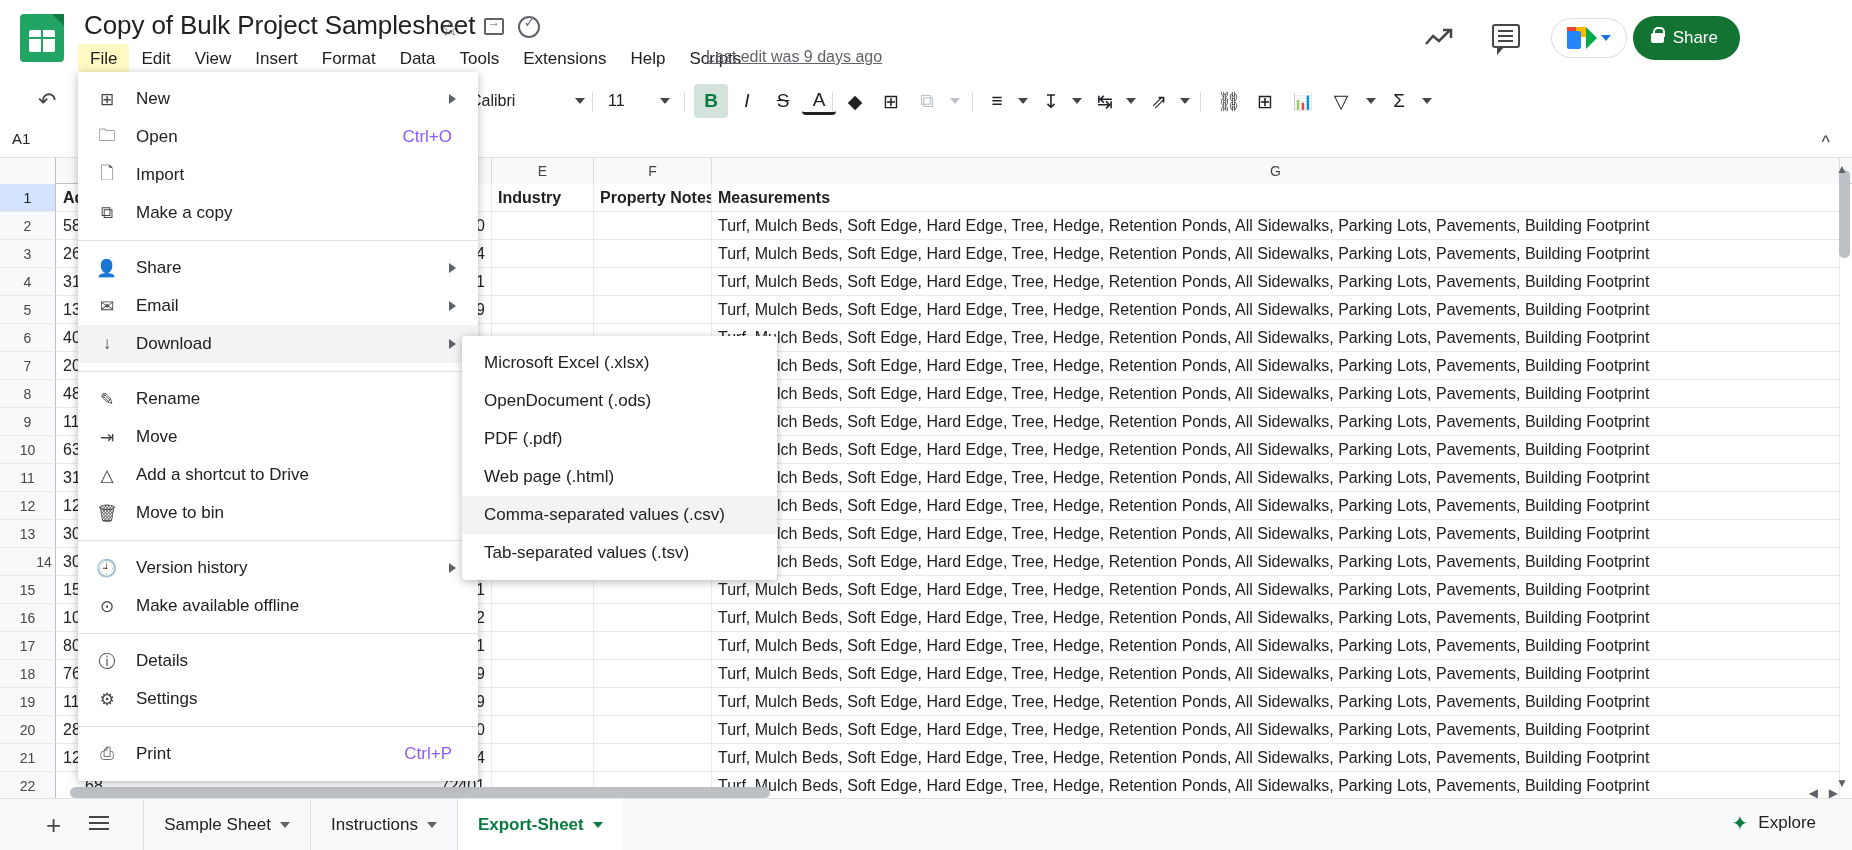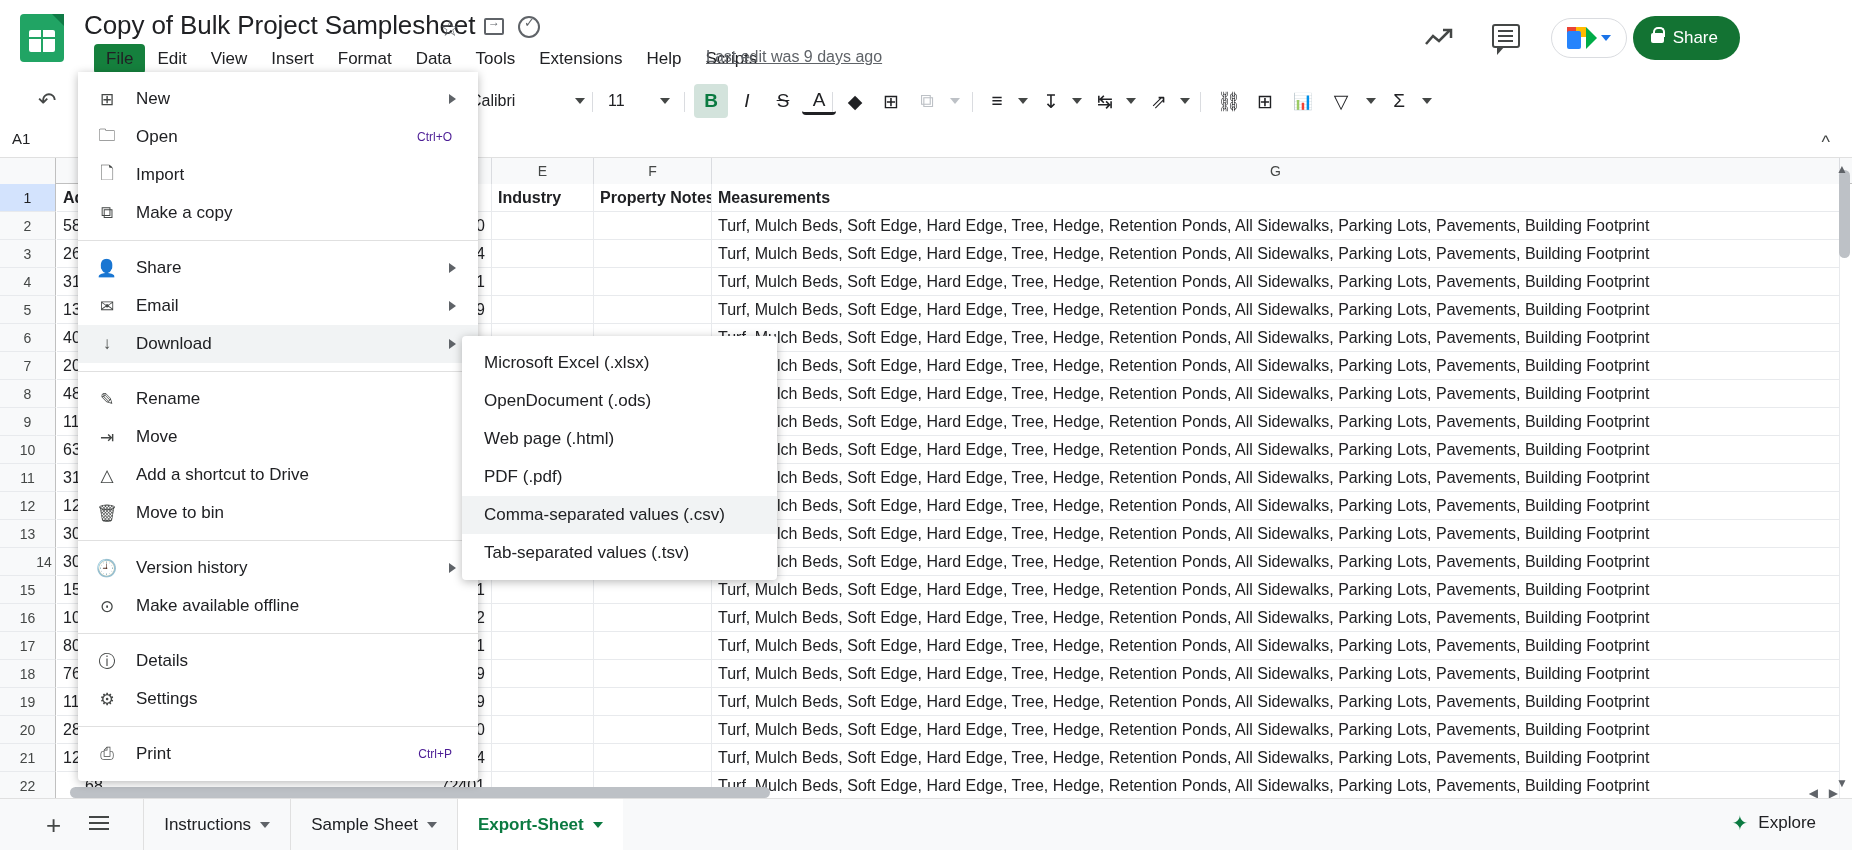--- a/index.html
+++ b/index.html
@@ -47,21 +47,21 @@
     left: 518px; top: 16px; width: 22px; height: 22px;
     border: 2px solid #5f6368; border-radius: 50%;
   }
   .cloud-icon::after { content: "✓"; position: absolute; left: 4px; top: -3px; font-size: 13px; color: #5f6368; }
 
   .menubar { position: absolute; left: 78px; top: 44px; display: flex; gap: 0px; }
   .menu-item {
     font-size: 17px; color: #202124; padding: 4px 12px; border-radius: 4px;
     cursor: pointer; white-space: nowrap; line-height: 22px;
   }
-  .menu-item.active { background: #15803d; margin-left: 16px; }
+  .menu-item.active { background: #fef9c3; }
   .last-edit {
     position: absolute; left: 706px; top: 48px;
     font-size: 16px; color: #5f6368; text-decoration: underline; cursor: pointer;
     white-space: nowrap;
   }
 
   .trend-icon { position: absolute; right: 306px; top: 26px; width: 34px; height: 24px; cursor: pointer; }
   .comment-icon {
     position: absolute; right: 244px; top: 24px; width: 28px; height: 24px;
     border: 2.5px solid #444746; border-radius: 3px; cursor: pointer;
@@ -164,21 +164,21 @@
     box-shadow: 0 2px 10px rgba(0,0,0,.28); border-radius:0 0 4px 4px; padding:8px 0;
     z-index: 50;
   }
   .mi {
     position:relative; height:38px; display:flex; align-items:center; cursor:pointer;
     font-size:17px; color:#202124; padding-left:0;
   }
   .mi:hover, .mi.hl { background:#f1f3f4; }
   .mi-ico { width:58px; text-align:center; font-size:17px; color:#444746; flex:0 0 58px; }
   .mi-lbl { flex:1; white-space:nowrap; }
-  .mi-sc { font-size:12px; color:#4c1d95; padding-right:26px;text-align:right; }
+  .mi-sc { font-size:17px; color:#8b5cf6; padding-right:26px;text-align:right; }
   .mi-arrow { position:absolute; right:22px; width:0;height:0;
     border-top:5px solid transparent;border-bottom:5px solid transparent;border-left:7px solid #5f6368; }
   .mi-sep { height:1px; background:#e0e0e0; margin:8px 0; }
 
   
   .submenu {
     position:absolute; left:462px; top:336px; width:315px; background:#fff;
     box-shadow: 0 2px 10px rgba(0,0,0,.28); border-radius:4px; padding:8px 0; z-index:60;
   }
   .smi {
@@ -545,47 +545,47 @@
     </div>
 
   <div class="submenu" id="submenu">
       <div class="smi">
         <span>Microsoft Excel (.xlsx)</span>
       </div>
       <div class="smi">
         <span>OpenDocument (.ods)</span>
       </div>
       <div class="smi">
+        <span>PDF (.pdf)</span>
+      </div>
+      <div class="smi">
         <span>Web page (.html)</span>
-      </div>
-      <div class="smi">
-        <span>PDF (.pdf)</span>
       </div>
       <div class="smi hl">
         <span>Comma-separated values (.csv)</span>
       </div>
       <div class="smi">
         <span>Tab-separated values (.tsv)</span>
       </div>
     </div>
 
   <div class="bottombar">
     <div class="bb-add">+</div>
     <div class="bb-all">
       <span style="top:0"></span>
         <span style="top:6px"></span>
         <span style="top:12px"></span>
     </div>
     <div class="sheet-tabs">
       <div class="stab">
+        <span>Sample Sheet</span>
+        <span class="stab-caret"></span>
+      </div>
+      <div class="stab">
         <span>Instructions</span>
-        <span class="stab-caret"></span>
-      </div>
-      <div class="stab">
-        <span>Sample Sheet</span>
         <span class="stab-caret"></span>
       </div>
       <div class="stab active">
         <span>Export-Sheet</span>
         <span class="stab-caret"></span>
       </div>
     </div>
     <div class="explore">
       <span class="explore-star">✦</span>
       <span>Explore</span>

